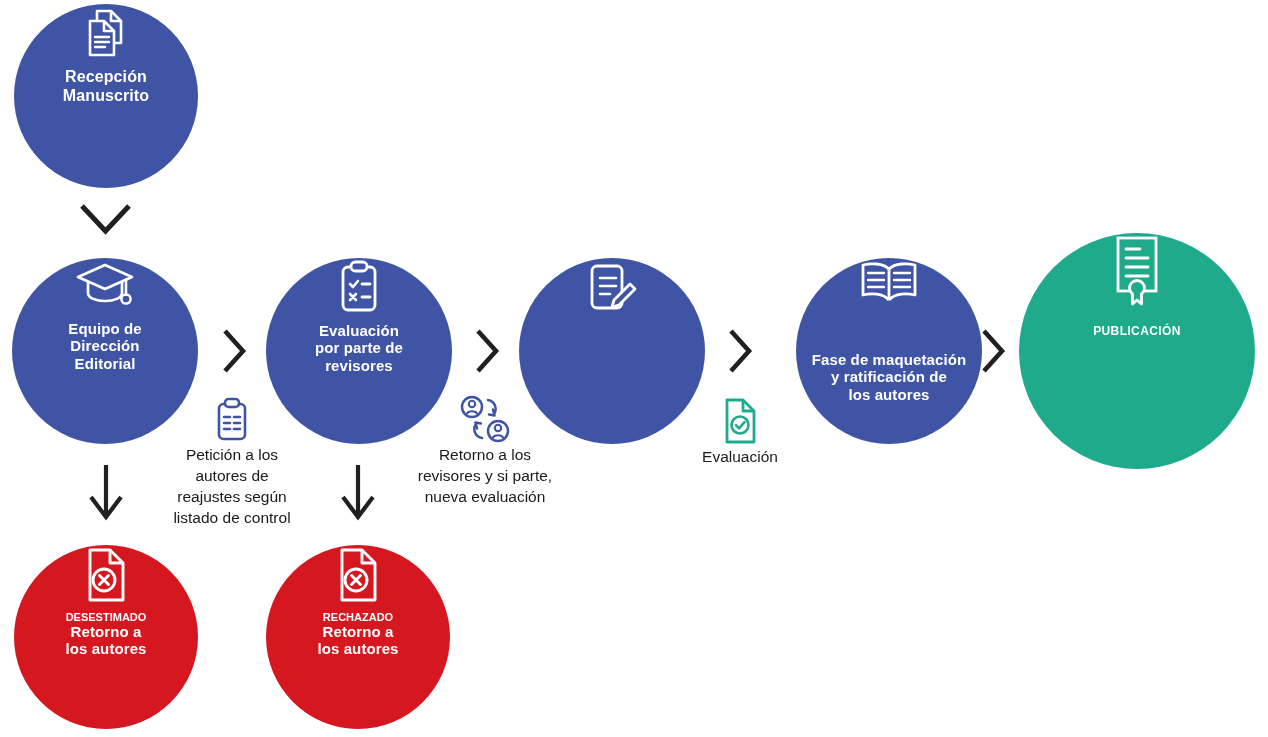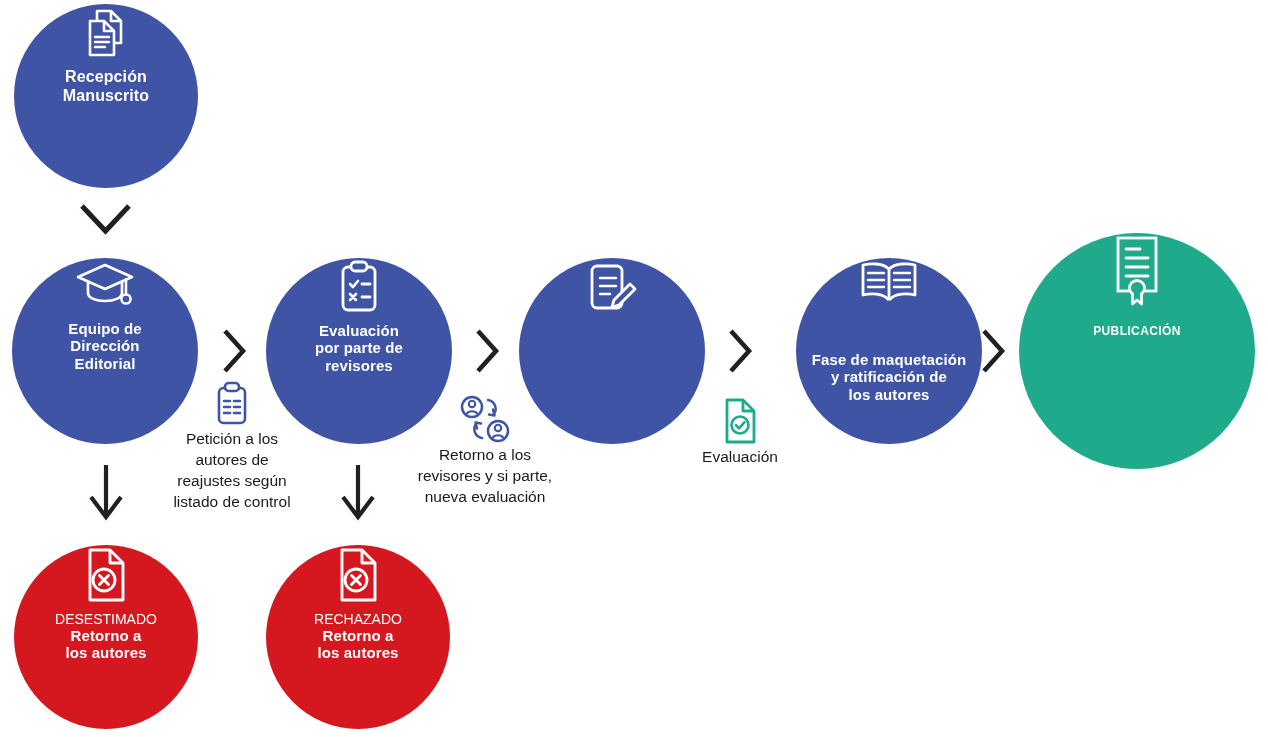--- a/index.html
+++ b/index.html
@@ -46,21 +46,21 @@
   #n-maqueta  {left:796px; top:258px; width:186px;height:186px;gap:37px;}
   .stagerow .label{font-size:15px;}
 
   #n-publicacion{left:1019px;top:233px;width:236px;height:236px;}
   #n-publicacion .label{font-size:12px;letter-spacing:.4px;}
   #n-publicacion .ico{margin-bottom:14px;}
 
   #n-desestimado{left:14px; top:545px;width:184px;height:184px;}
   #n-rechazado  {left:266px;top:545px;width:184px;height:184px;}
   .redrow .label{font-size:15px;}
-  .redrow .title{font-size:14px;font-weight:normal;}
+  .redrow .title{font-size:11px;font-weight:bold;}
 
   
   .chev{position:absolute;line-height:0;}
   #chev-1{left:219px;top:327px;}
   #chev-2{left:472px;top:327px;}
   #chev-3{left:725px;top:327px;}
   #chev-4{left:978px;top:327px;}
 
   
   .arrow{position:absolute;line-height:0;}
@@ -72,21 +72,21 @@
   .side{position:absolute;text-align:center;}
   .side .mini{line-height:0;display:block;}
   .side .cap{
     font-size:15.5px;
     color:#1a1a1a;
     line-height:1.36;
     white-space:pre-line;
     margin-top:7px;
     font-weight:normal;
   }
-  #side-peticion{left:152px;top:380px;width:160px;}
+  #side-peticion{left:152px;top:396px;width:160px;}
   #side-retorno {left:405px;top:394px;width:160px;}
   #side-acepta  {left:660px;top:396px;width:160px;}
 </style>
 </head>
 <body>
 
 <div id="stage">
 
   <div class="node blue" id="n-recepcion">
     <span class="ico">

